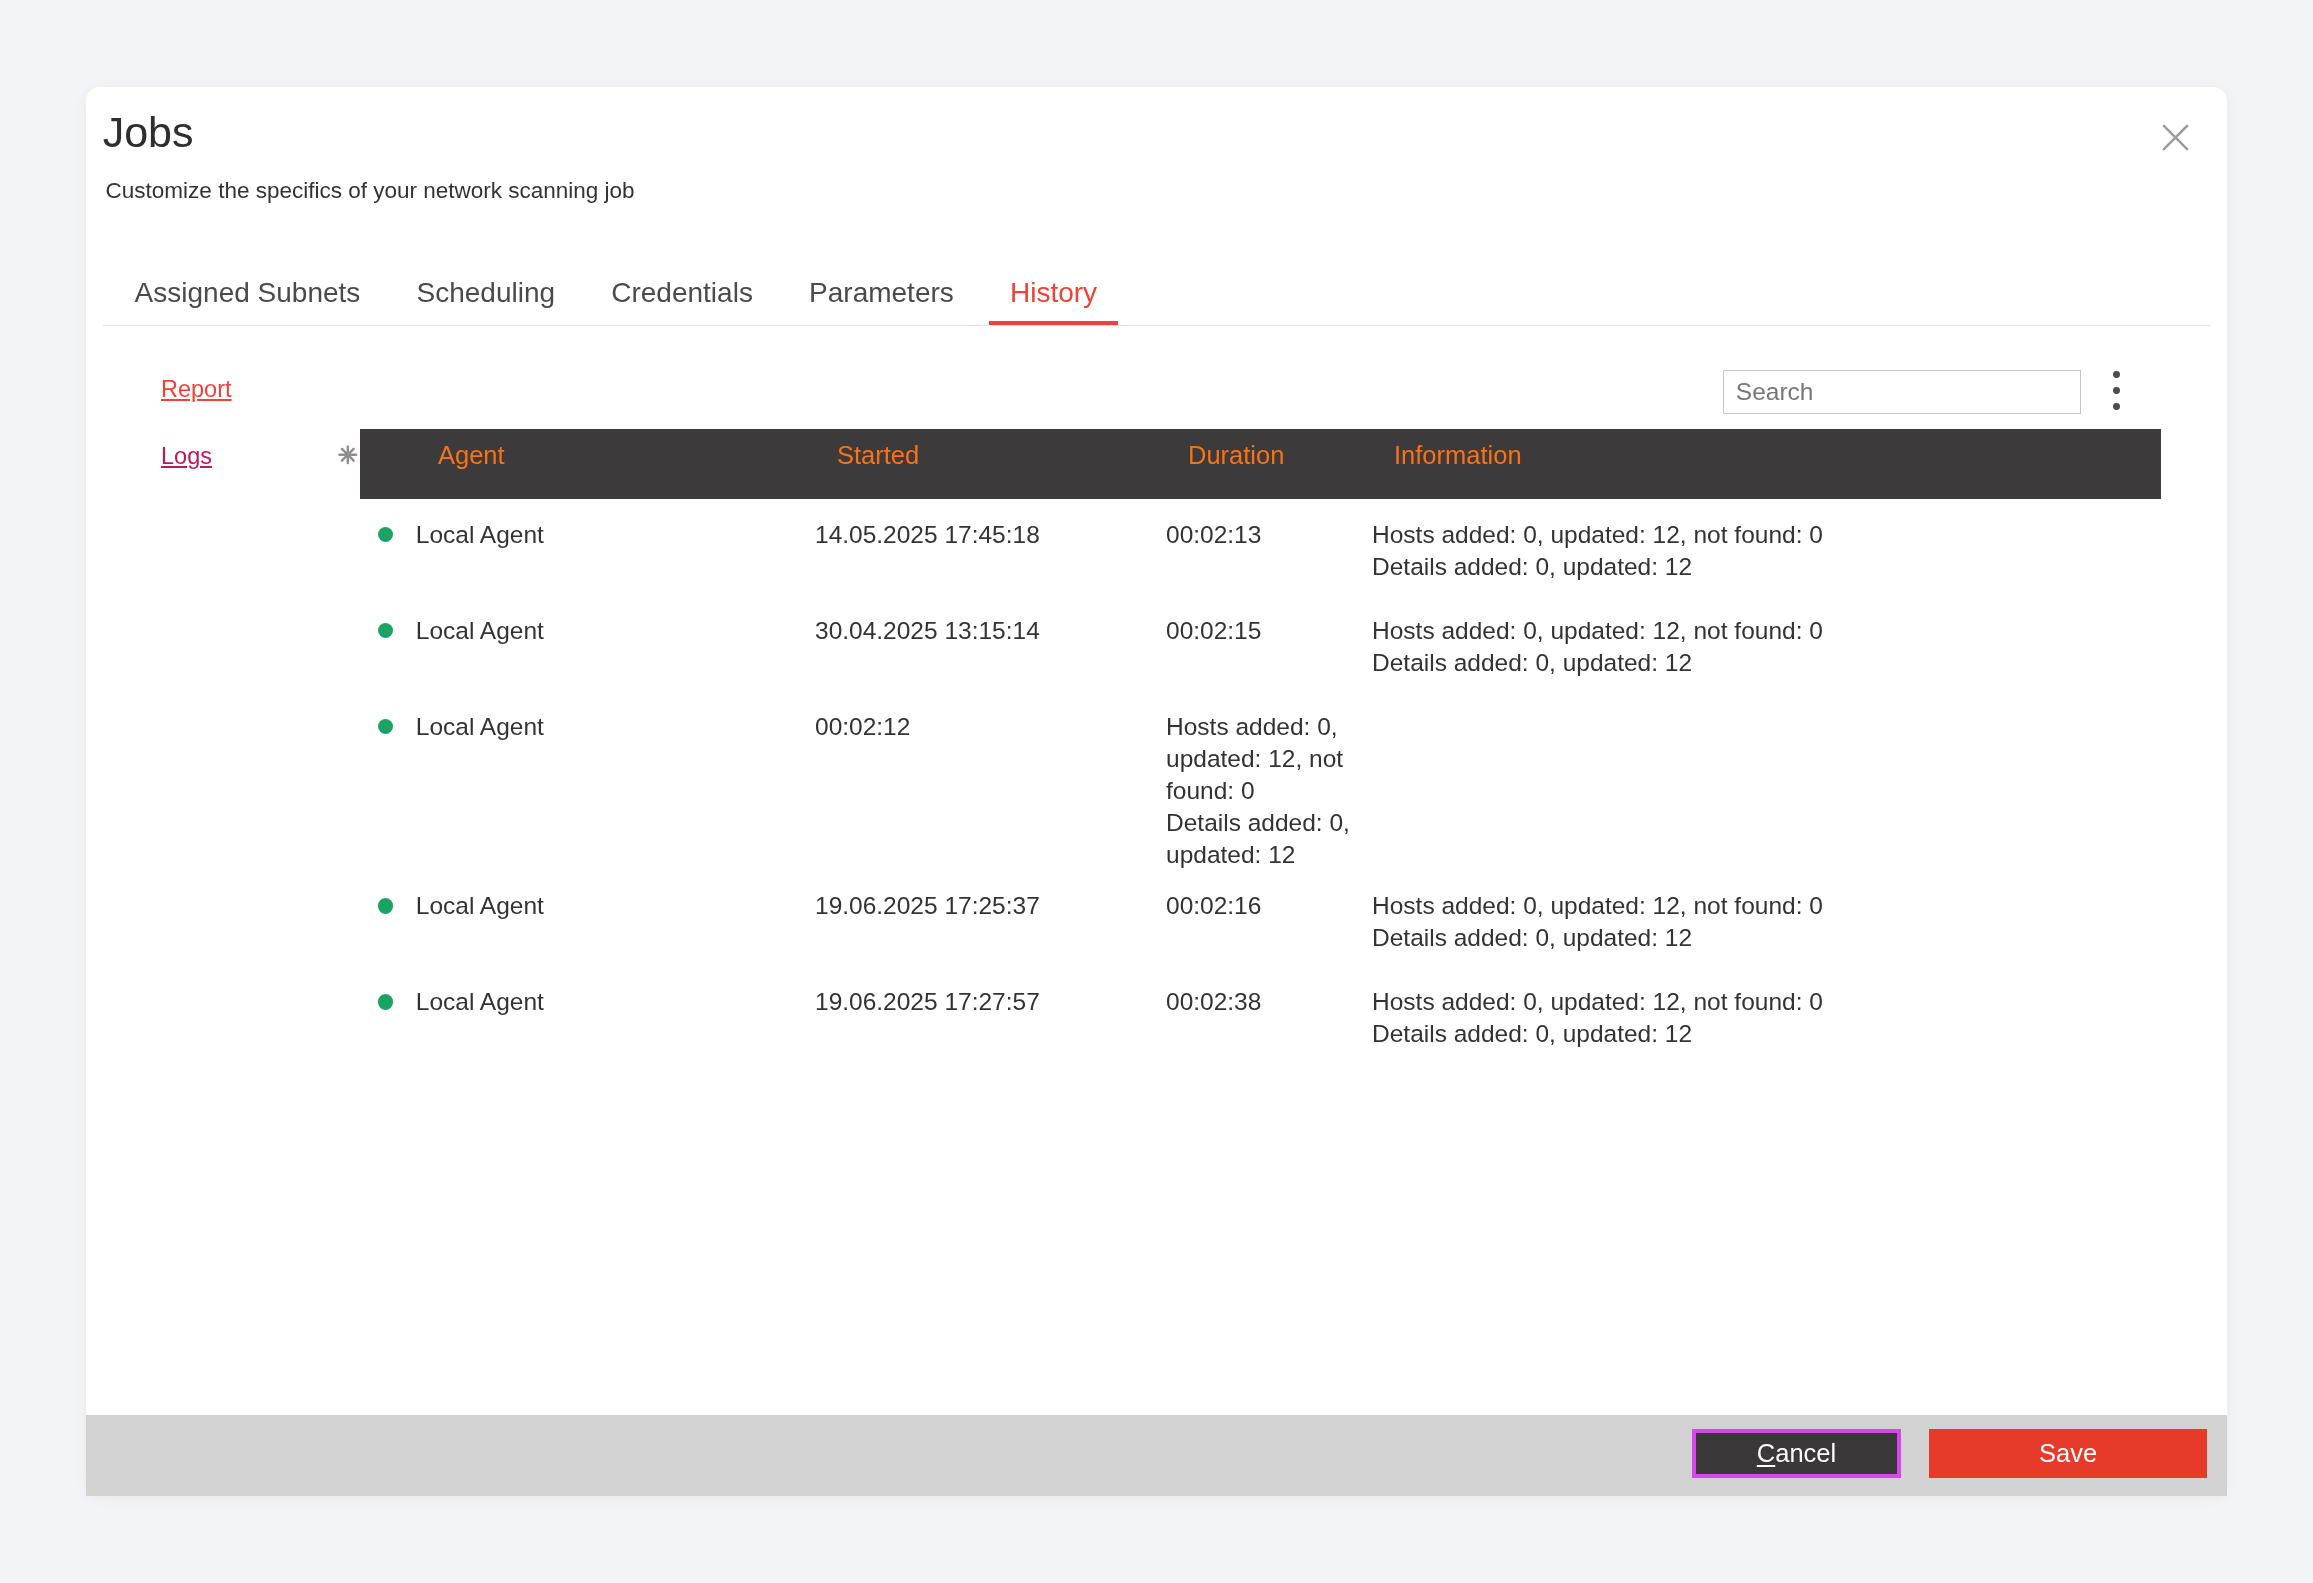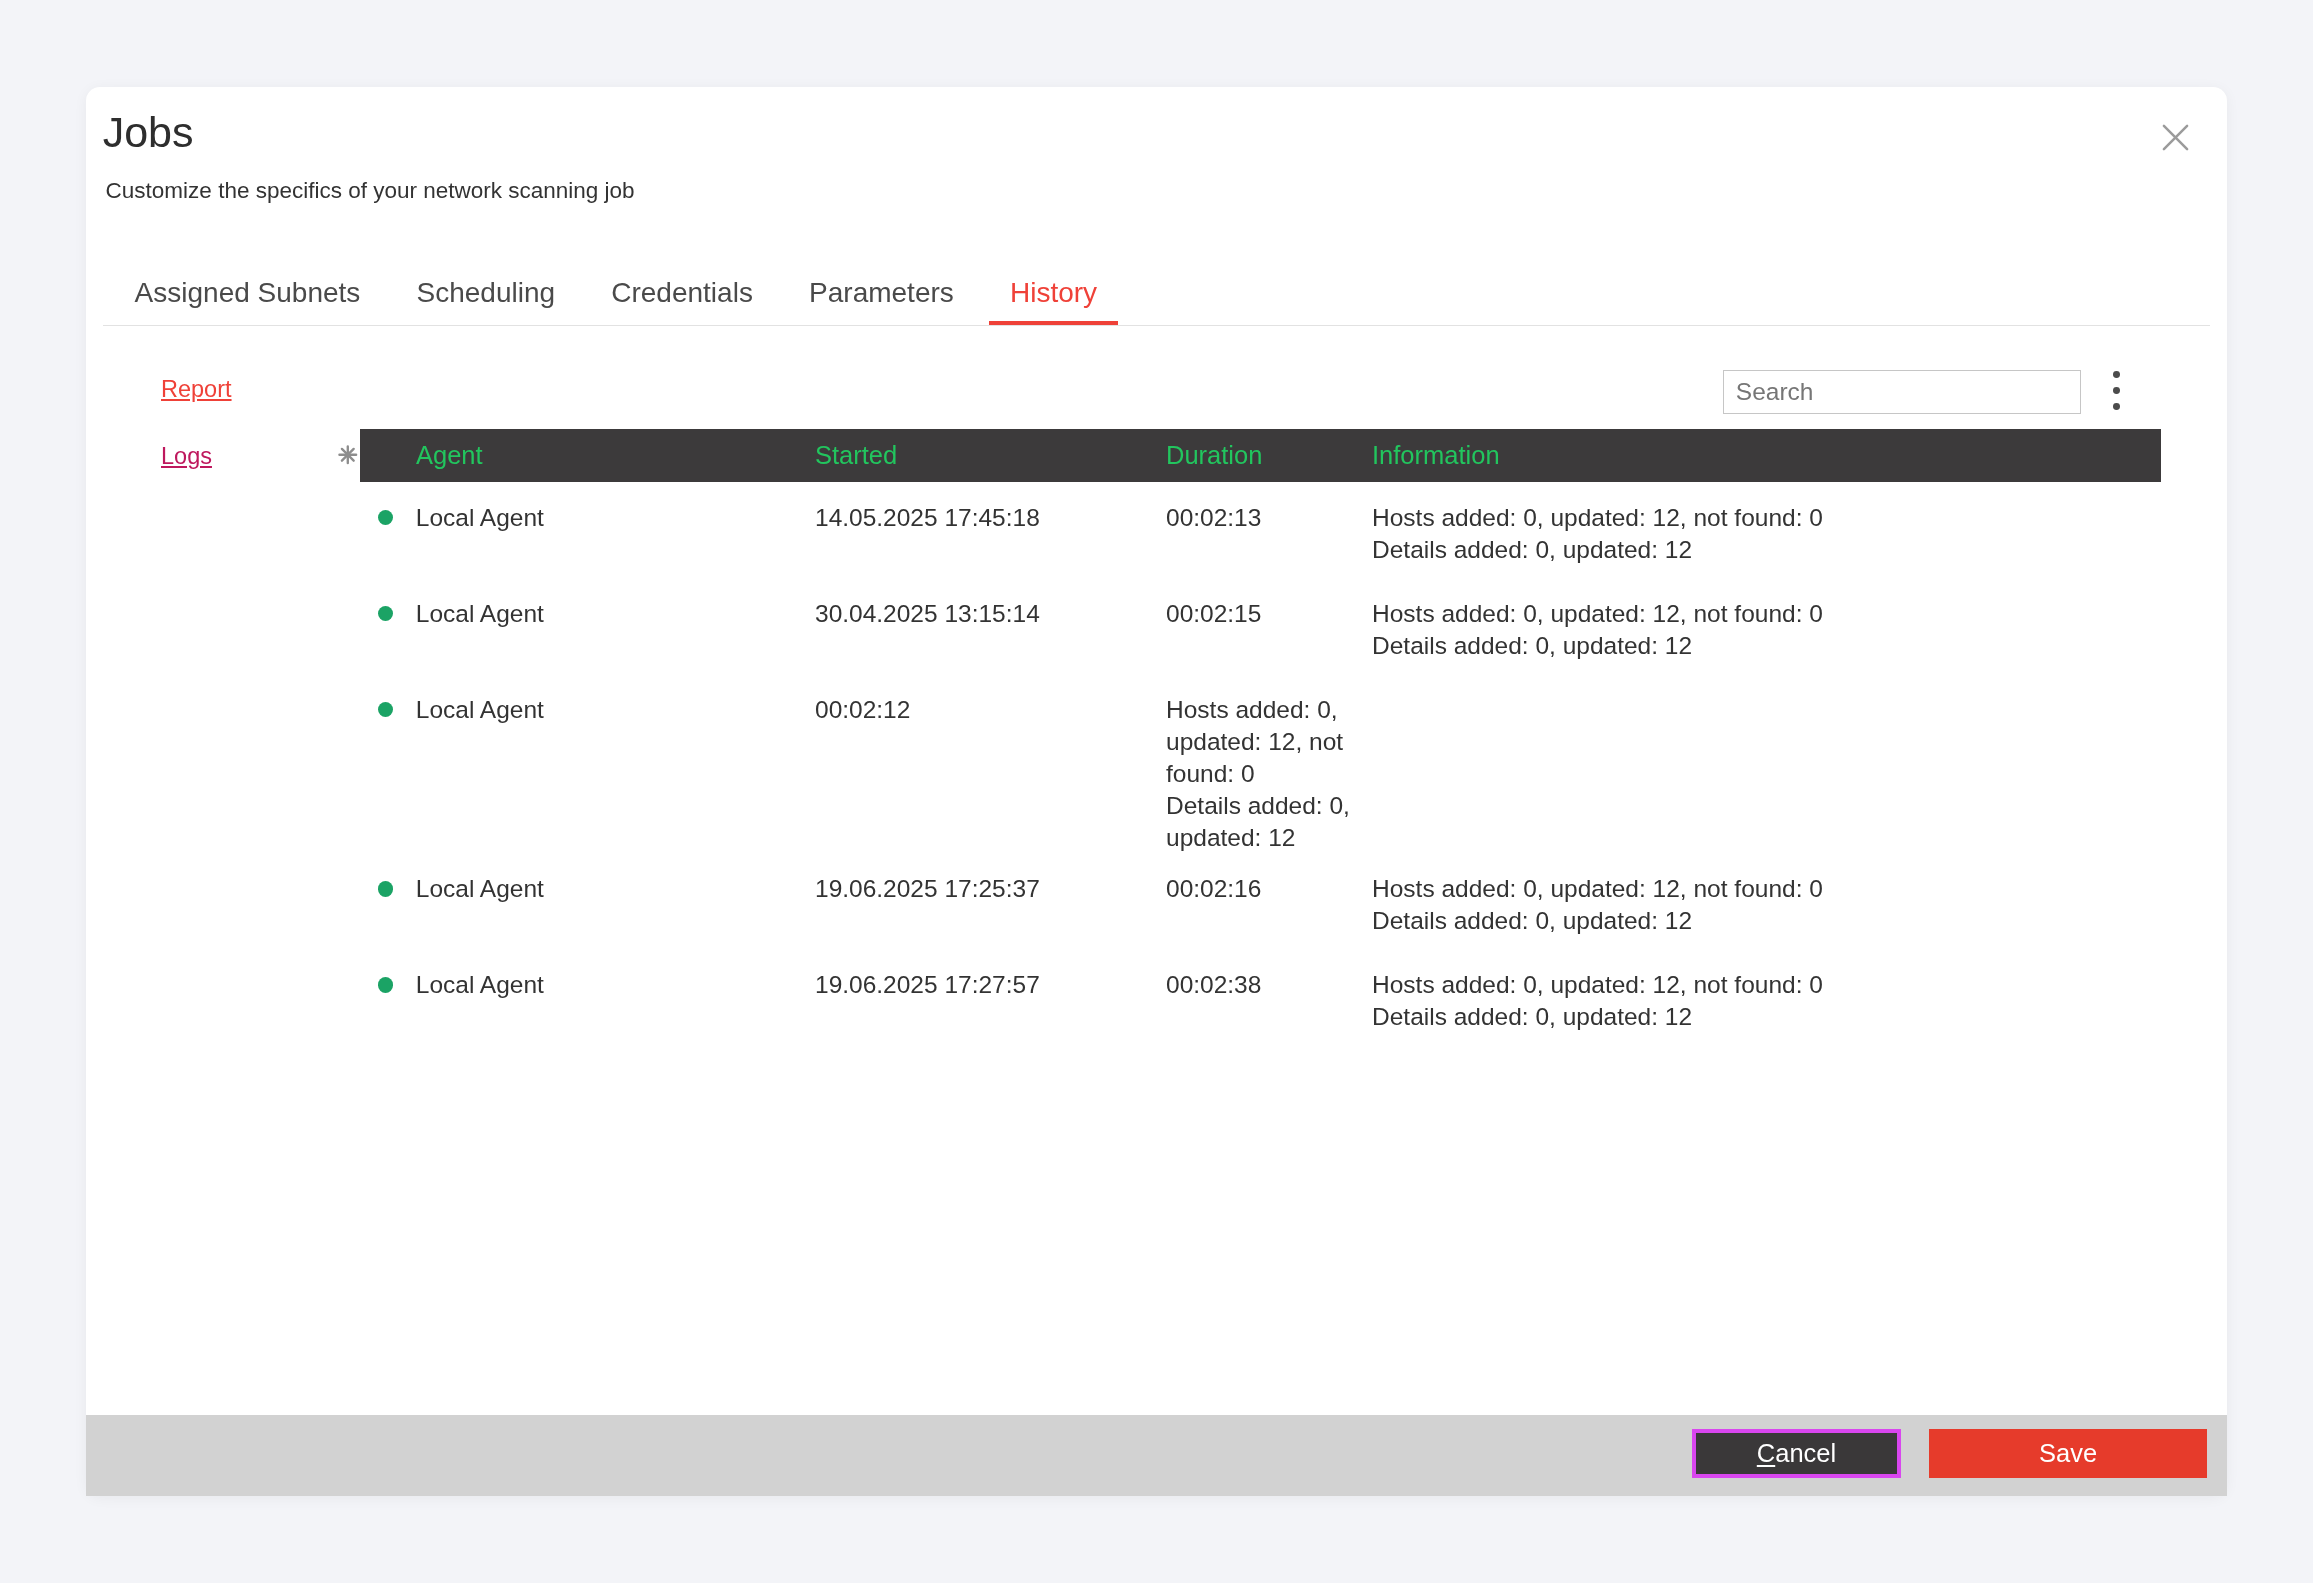--- a/index.html
+++ b/index.html
@@ -74,22 +74,23 @@
   .kebab{
     position:absolute;left:2011px;top:280px;width:39px;height:47px;
     display:flex;flex-direction:column;align-items:center;justify-content:center;
     gap:8.8px;background:transparent;border:none;cursor:pointer;
   }
   .kebab i{width:6.9px;height:6.9px;border-radius:50%;background:#4c4c4c;display:block;}
   
   .table{position:absolute;left:274px;top:342px;width:1801px;}
   .thead{
     display:grid;grid-template-columns:455px 351px 206px 1fr;
-    background:var(--header_dark);color:#22c55e;height:53px;line-height:53px;
+    background:var(--header_dark);color:#f97316;height:70px;line-height:53px;
     font-size:25.5px;
+    padding-left:22px;
   }
   .th-agent{padding-left:56px;}
   .trow{
     display:grid;grid-template-columns:455px 351px 206px 1fr;
     min-height:96px;padding-top:19.6px;
     font-size:24.5px;line-height:32px;color:#333;cursor:default;
   }
   .td-agent{display:flex;align-items:center;align-self:start;height:32px;padding-left:17.6px;}
   .dot{width:15.7px;height:15.7px;border-radius:50%;background:var(--status_green);margin-right:22.5px;flex:0 0 auto;}
   

